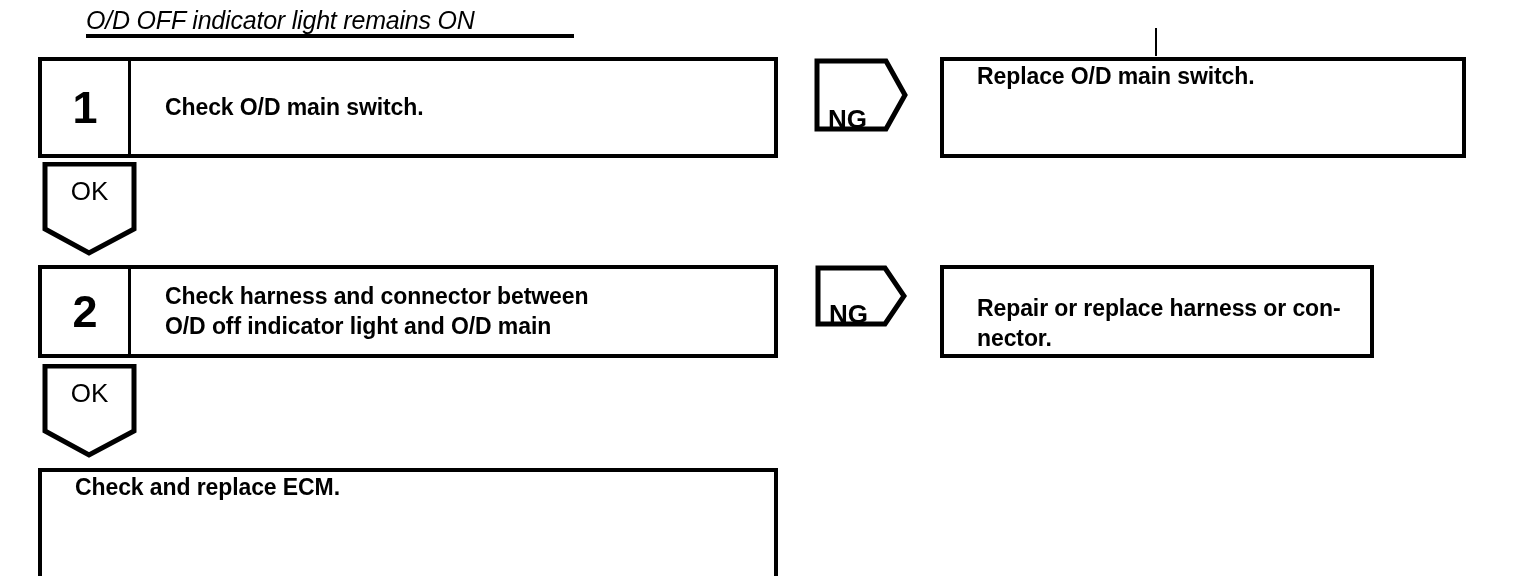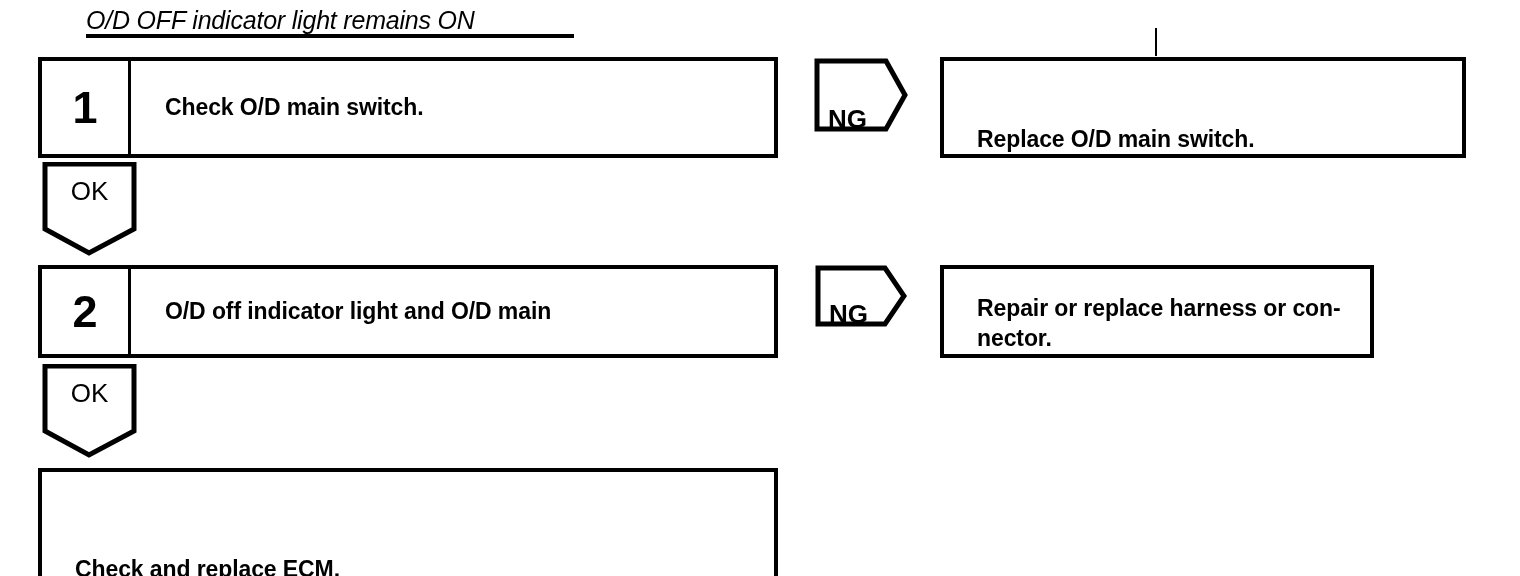--- a/index.html
+++ b/index.html
@@ -76,21 +76,21 @@
   .step-text .lines {
     font-size: 23px;
     font-weight: bold;
     line-height: 1.30;
     letter-spacing: -0.1px;
   }
 
   
   .plain-text {
     display: flex;
-    align-items: flex-end;
+    align-items: flex-start;
     padding-left: 33px;
     padding-right: 14px;
   }
   .plain-text .lines {
     font-size: 23px;
     font-weight: bold;
     line-height: 1.32;
     letter-spacing: -0.1px;
   }
   .plain-text.top-align {
@@ -185,20 +185,21 @@
     <svg width="95" height="94" viewBox="0 0 95 94" aria-hidden="true">
       <polygon points="3,2 92,2 92,67 47,91 3,67" fill="#ffffff" stroke="#000000" stroke-width="5" stroke-linejoin="miter"></polygon>
     </svg>
     <span class="ok-label">OK</span>
   </div>
 
   <div class="box step-box" style="left:38px; top:265px; width:740px; height:93px;">
     <div class="step-num">2</div>
     <div class="step-text">
       <div class="lines">
+        <div>Check harness and connector between</div>
         <div>O/D off indicator light and O/D main</div>
       </div>
     </div>
   </div>
 
   <div class="ng-arrow" style="left:815px; top:265px; width:92px; height:62px;">
     <svg width="92" height="62" viewBox="0 0 92 62" aria-hidden="true">
       <polygon points="3,3 70,3 89,31 70,59 3,59" fill="#ffffff" stroke="#000000" stroke-width="5" stroke-linejoin="miter"></polygon>
     </svg>
     <span class="ng-label">NG</span>

